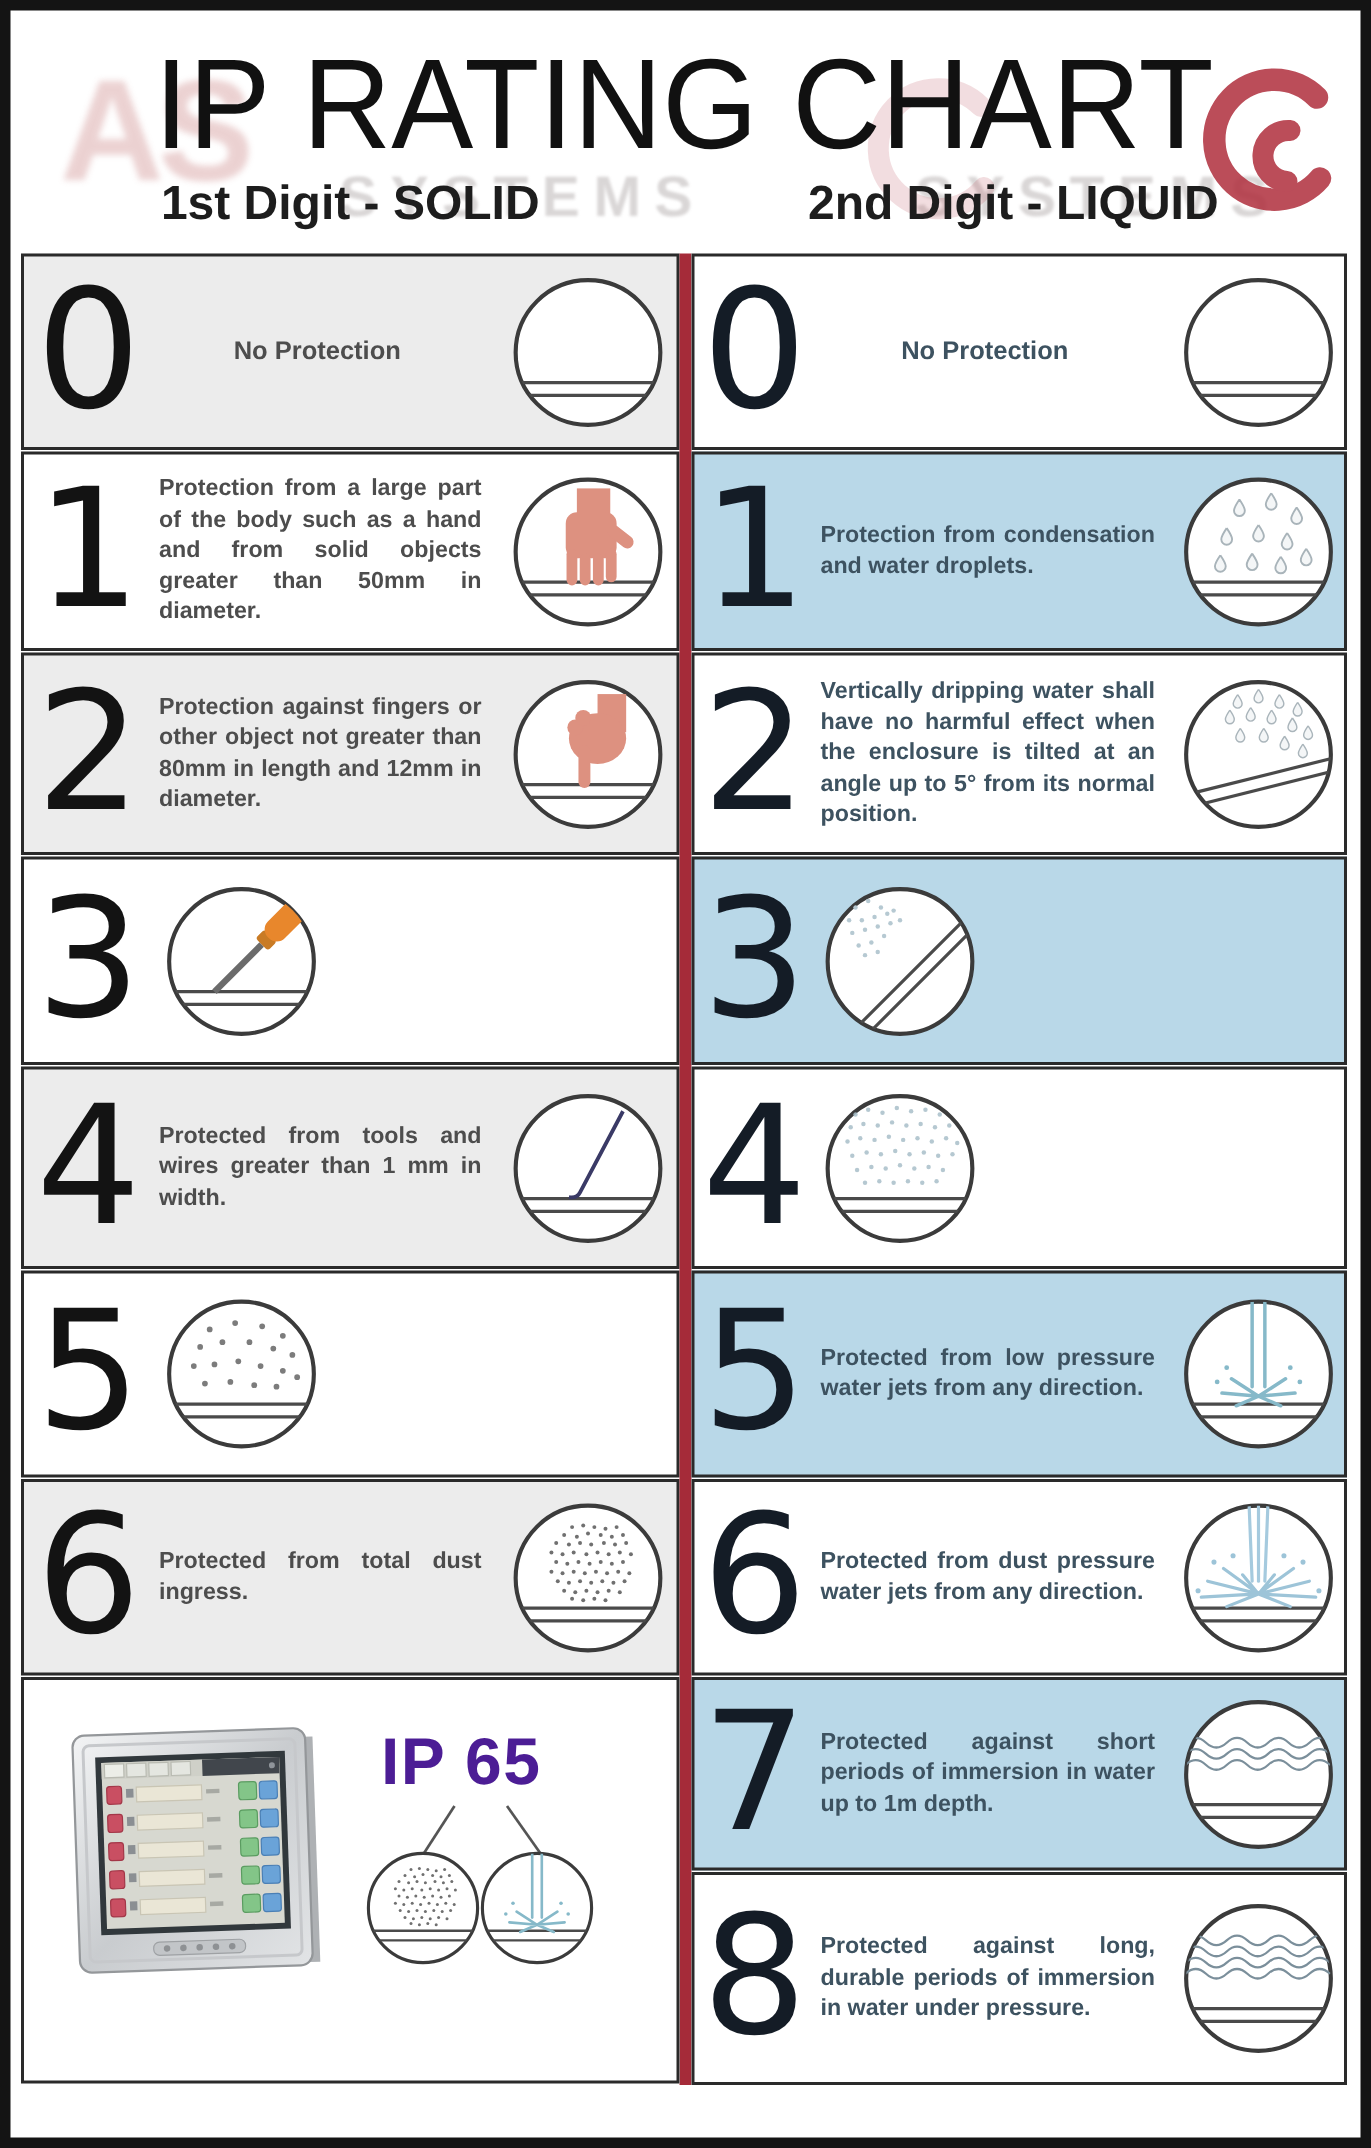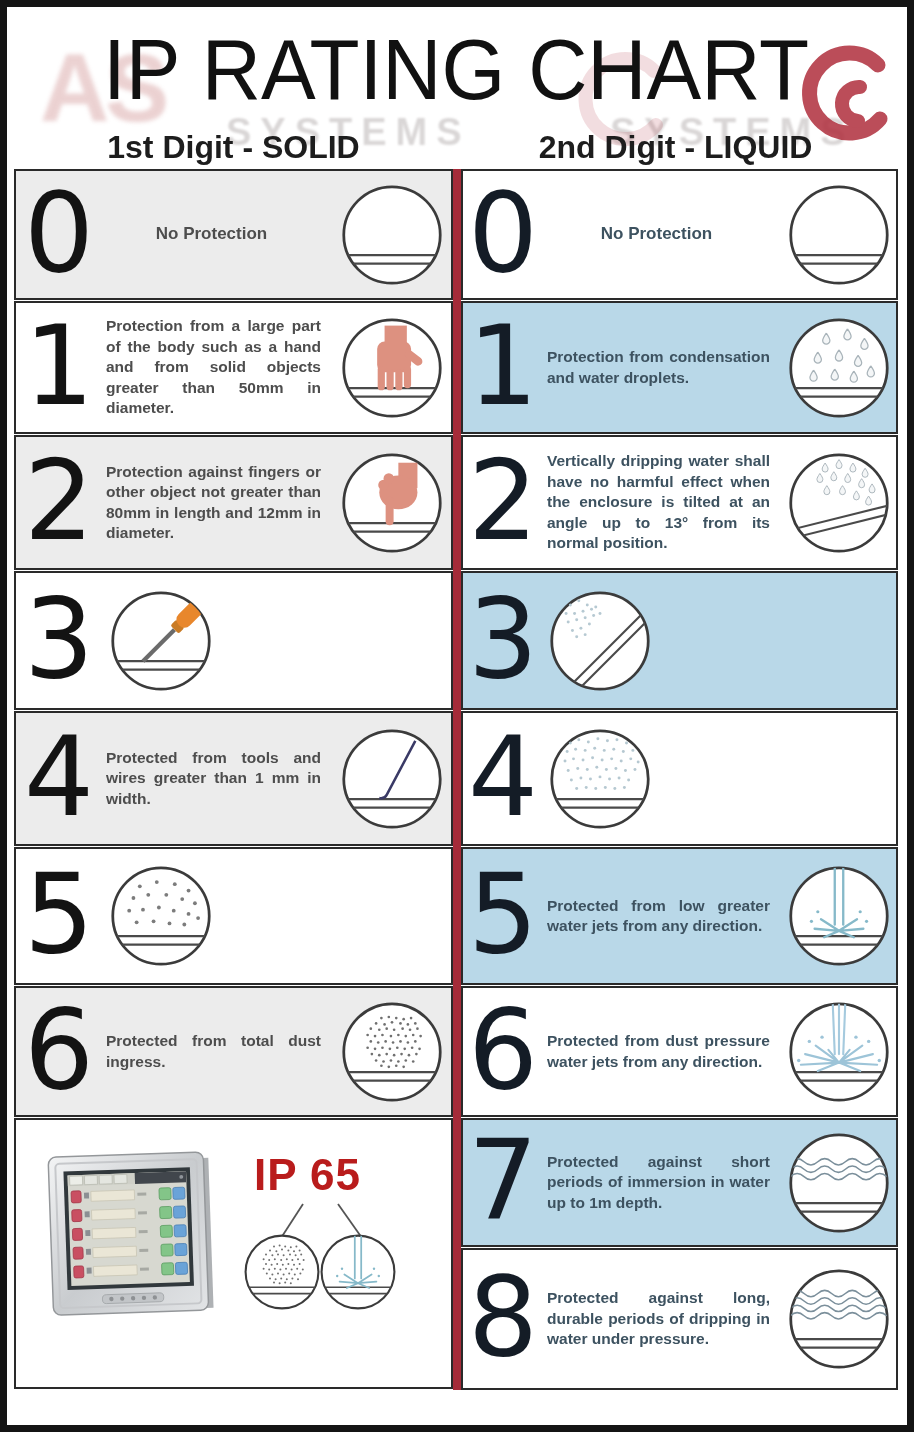--- a/index.html
+++ b/index.html
@@ -18,21 +18,21 @@
   .wm-as{ left:26px; top:22px; font-size:96px; font-weight:bold; color:#cf8f8f; opacity:.40; letter-spacing:-4px; filter:blur(2px); }
   .wm-sys1{ left:212px; top:100px; font-size:38px; font-weight:bold; letter-spacing:9px; color:#9d9595; opacity:.38; filter:blur(1px); }
   .wm-sys2{ left:596px; top:100px; font-size:38px; font-weight:bold; letter-spacing:9px; color:#9d9595; opacity:.38; filter:blur(1px); }
   .wm-logo{ left:782px; top:18px; opacity:.88; }
   .wm-logo2{ left:556px; top:26px; opacity:.16; }
   .title{
     position:relative; z-index:1; text-align:center; padding-top:16px;
     font-size:82px; line-height:1.0; font-weight:400; color:#111111;
     letter-spacing:0px; transform:scaleY(1.04); transform-origin:top center;
   }
-  .subheads{ position:relative; z-index:1; display:flex; margin-top:20px; }
+  .subheads{ position:relative; z-index:1; display:flex; margin-top:8px; }
   .subheads .sh{ font-size:32px; font-weight:bold; color:#1d1d1d; text-align:center; }
   .sh-solid{ width:440px; }
   .sh-liquid{ width:446px; }
 
   
   .content{ display:flex; height:1256px; }
   .col{ display:flex; flex-direction:column; }
   .col-left{ width:440px; }
   .col-right{ width:438px; }
   .divider{ width:8px; background:#a52b39; height:1221px; }
@@ -76,21 +76,21 @@
   .iconwrap{ flex:0 0 118px; display:flex; justify-content:center; align-items:center; }
   .col-right .iconwrap{ flex:0 0 114px; }
   .iconwrap svg{ width:106px; height:106px; }
 
   
   .example-box{
     position:relative; height:271px; border:2px solid #2a2a2a;
     background:#ffffff; margin-bottom:1px;
   }
   .monitor{ position:absolute; left:30px; top:22px; width:168px; height:192px; }
-  .ip-label{ position:absolute; left:238px; top:30px; font-size:44px; font-weight:bold; color:#b91c1c; letter-spacing:1px; }
+  .ip-label{ position:absolute; left:238px; top:30px; font-size:44px; font-weight:bold; color:#4c1d95; letter-spacing:1px; }
   .connectors{ position:absolute; left:0; top:0; width:436px; height:267px; }
   .ex-icon{ position:absolute; width:80px; height:80px; }
   .ex-icon svg{ width:80px; height:80px; }
   .ex-dust{ left:226px; top:112px; }
   .ex-jet{ left:302px; top:112px; }
 </style>
 </head>
 <body>
 
 <svg width="0" height="0" style="position:absolute" aria-hidden="true">
@@ -653,21 +653,21 @@
         <div class="desc">Protection from condensation and water droplets.</div>
         <div class="iconwrap">
             <svg viewBox="0 0 100 100">
               <use href="#sym-droplets"></use>
             </svg>
           </div>
       </div>
 
       <div class="row">
         <div class="digit">2</div>
-        <div class="desc">Vertically dripping water shall have no harmful effect when the enclosure is tilted at an angle up to 13° from its normal position.</div>
+        <div class="desc">Vertically dripping water shall have no harmful effect when the enclosure is tilted at an angle up to 5° from its normal position.</div>
         <div class="iconwrap">
             <svg viewBox="0 0 100 100">
               <use href="#sym-tilted-drip"></use>
             </svg>
           </div>
       </div>
 
       <div class="row blue">
         <div class="digit">3</div>
         <div class="iconwrap">
@@ -681,21 +681,21 @@
         <div class="digit">4</div>
         <div class="iconwrap">
             <svg viewBox="0 0 100 100">
               <use href="#sym-spray-any"></use>
             </svg>
           </div>
       </div>
 
       <div class="row blue">
         <div class="digit">5</div>
-        <div class="desc">Protected from low greater water jets from any direction.</div>
+        <div class="desc">Protected from low pressure water jets from any direction.</div>
         <div class="iconwrap">
             <svg viewBox="0 0 100 100">
               <use href="#sym-jet-low"></use>
             </svg>
           </div>
       </div>
 
       <div class="row">
         <div class="digit">6</div>
         <div class="desc">Protected from dust pressure water jets from any direction.</div>
@@ -711,21 +711,21 @@
         <div class="desc">Protected against short periods of immersion in water up to 1m depth.</div>
         <div class="iconwrap">
             <svg viewBox="0 0 100 100">
               <use href="#sym-immersion-short"></use>
             </svg>
           </div>
       </div>
 
       <div class="row">
         <div class="digit">8</div>
-        <div class="desc">Protected against long, durable periods of dripping in water under pressure.</div>
+        <div class="desc">Protected against long, durable periods of immersion in water under pressure.</div>
         <div class="iconwrap">
             <svg viewBox="0 0 100 100">
               <use href="#sym-immersion-long"></use>
             </svg>
           </div>
       </div>
     </div>
   </div>
 </div>
 

